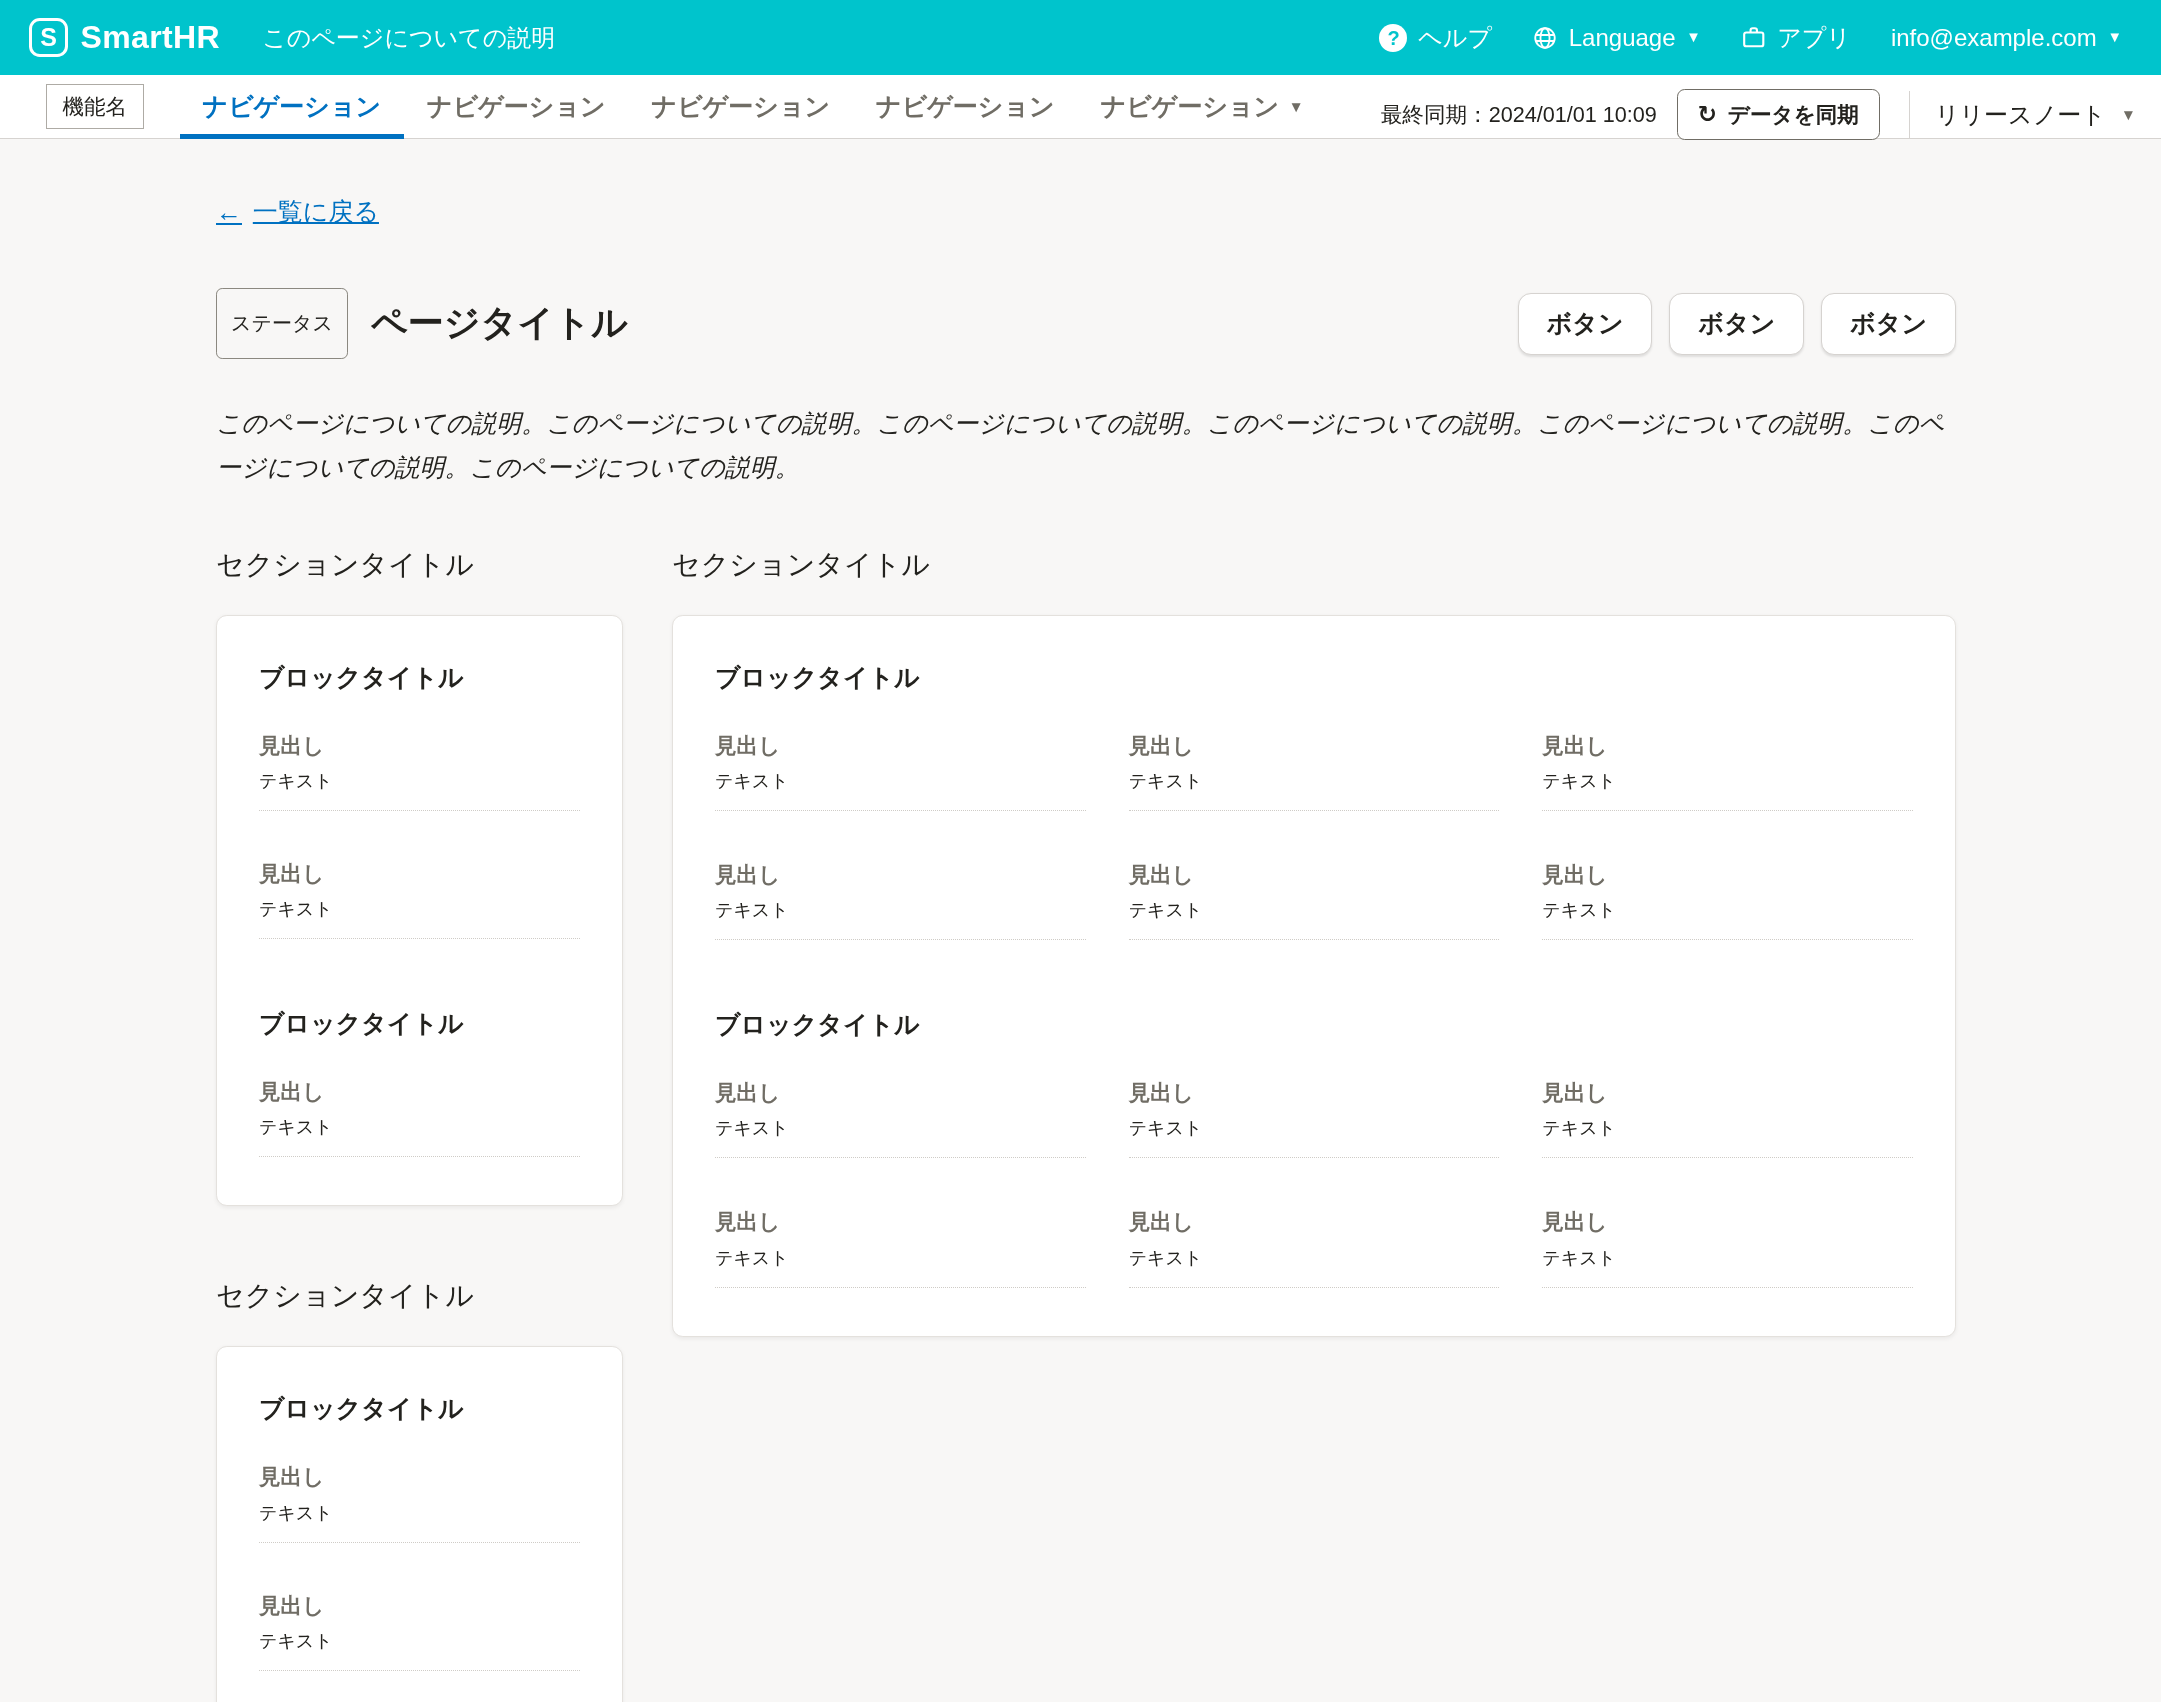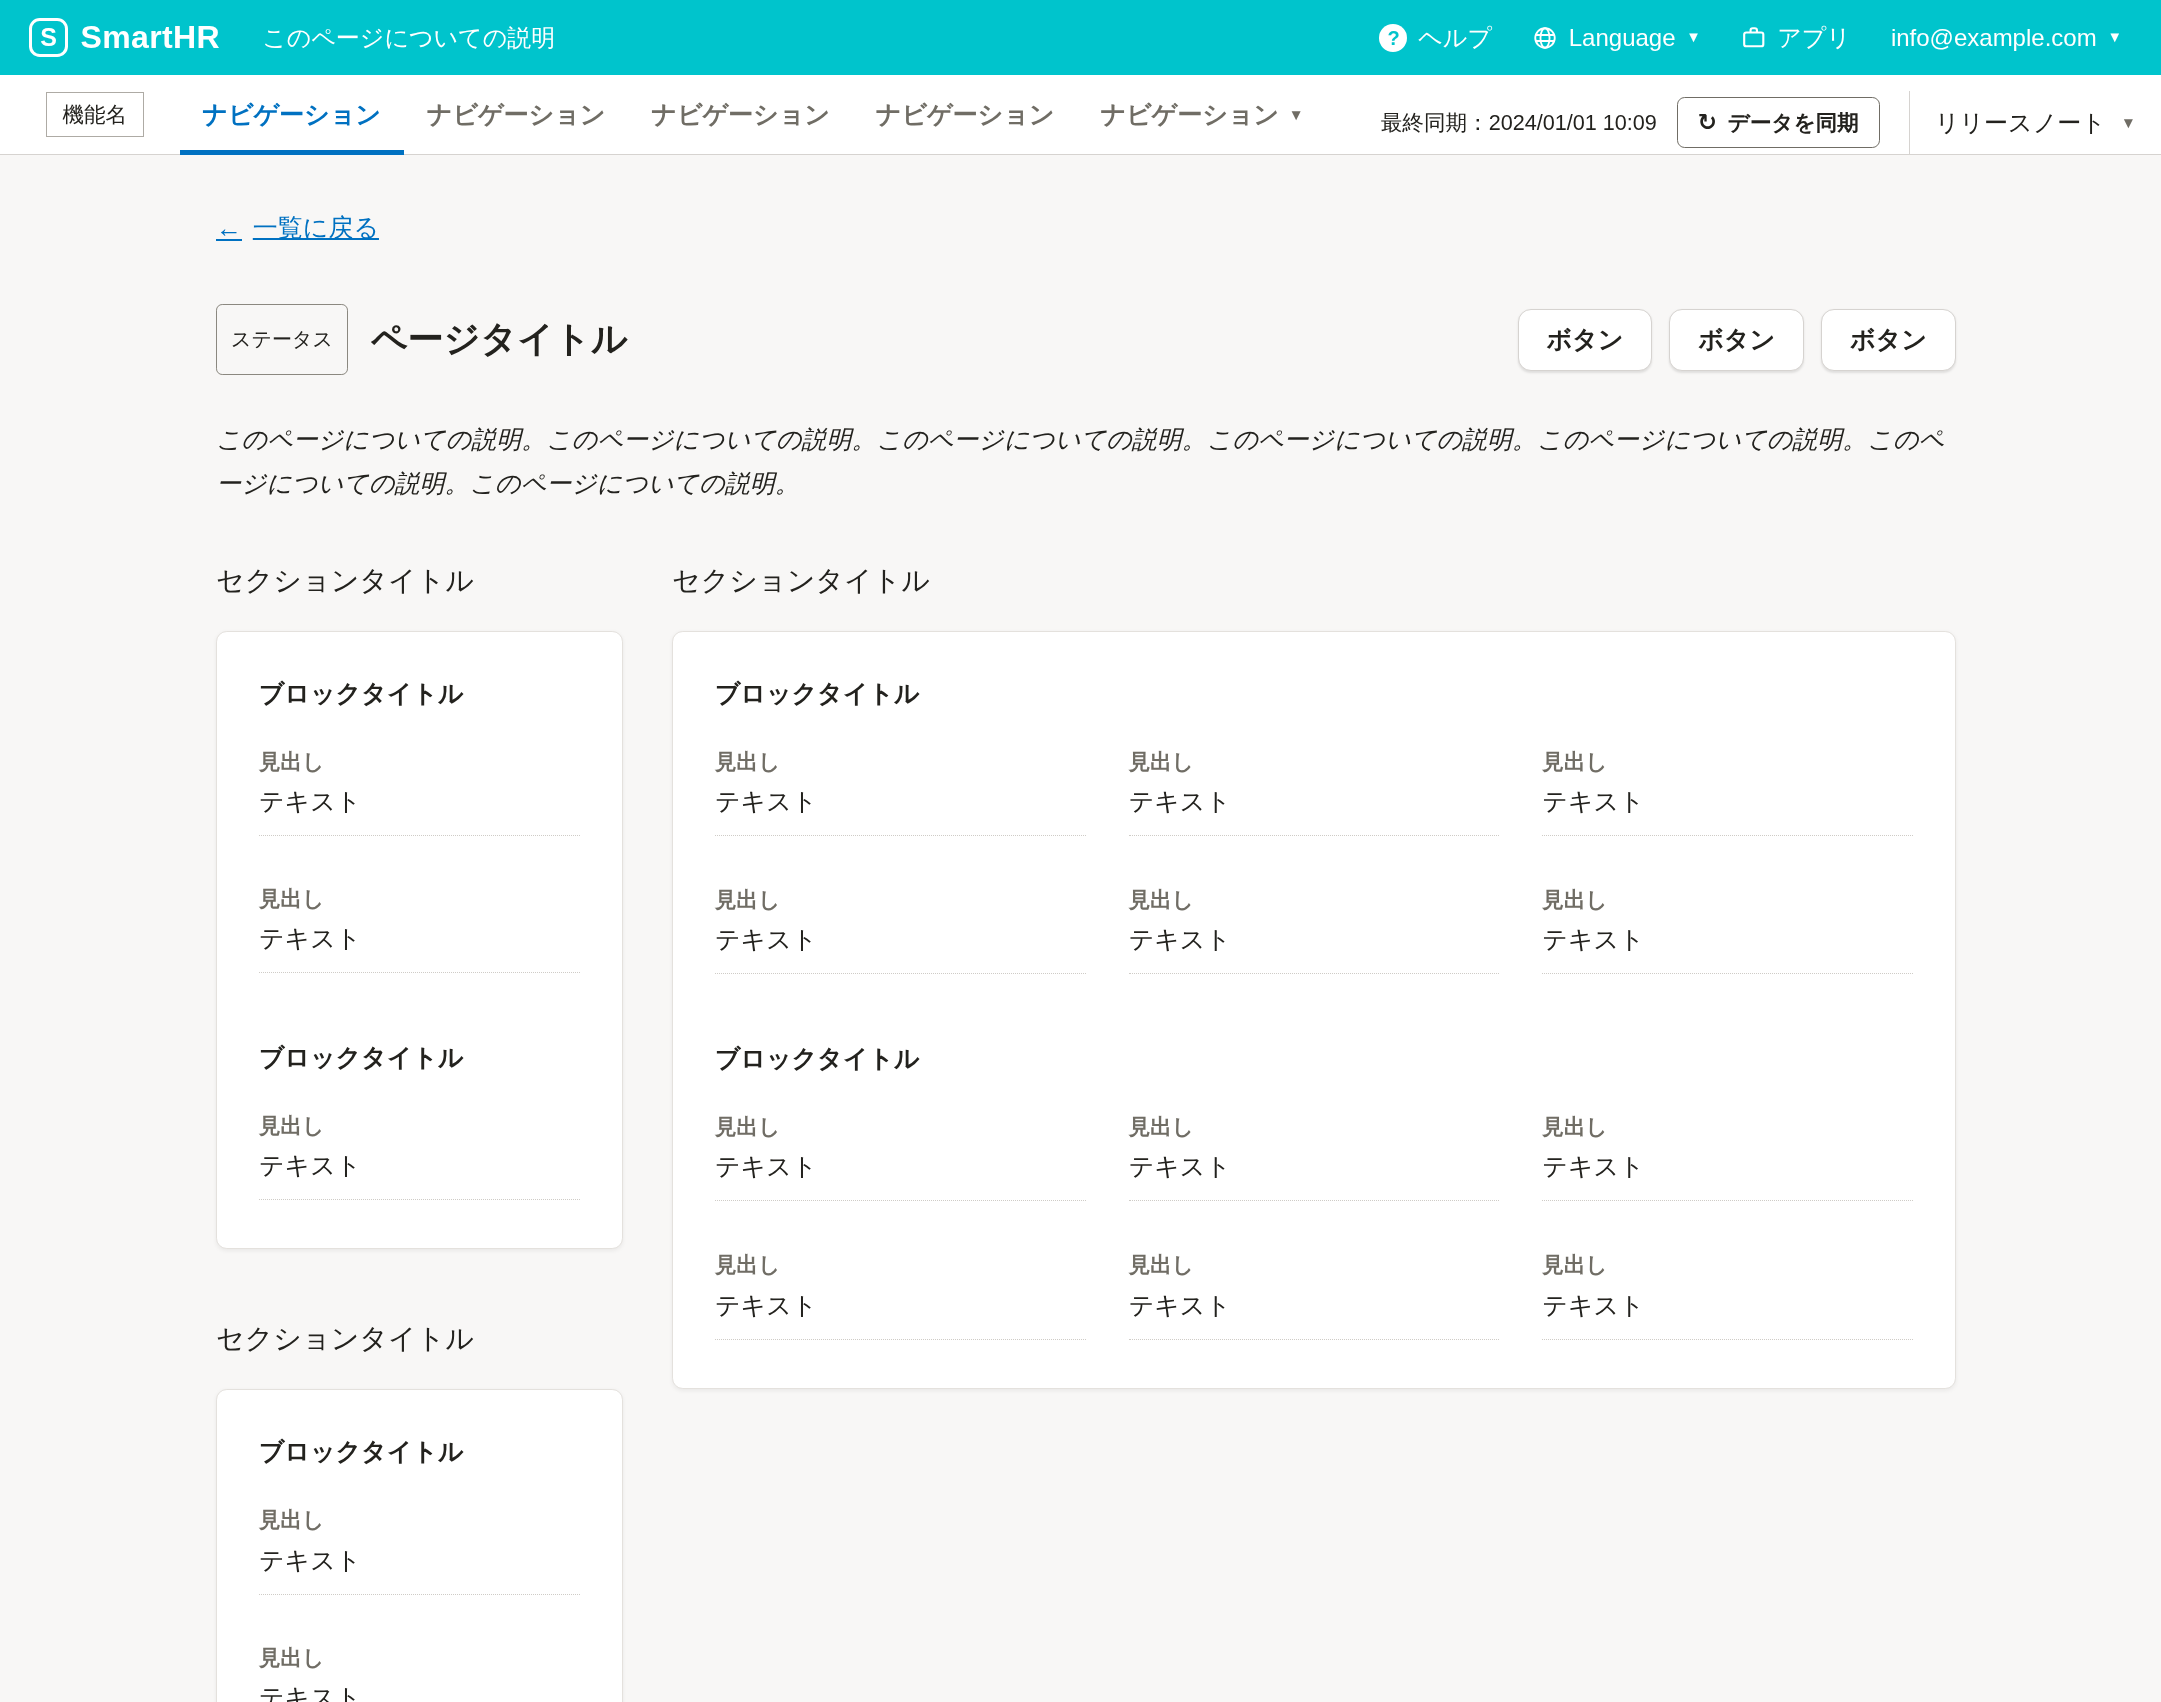--- a/index.html
+++ b/index.html
@@ -34,21 +34,21 @@
   .help-icon {
     width:28px; height:28px; background:#fff; color:#00c4cc; border-radius:50%;
     display:flex; align-items:center; justify-content:center;
     font-weight:bold; font-size:20px; line-height:1;
   }
   .caret-w { font-size:14.7px; line-height:1; }
   .icon-svg { display:block; }
 
   
   .app-nav {
-    height:80px; background:#fff; border-bottom:0.8px solid #d6d3d0;
+    height:64px; background:#fff; border-bottom:0.8px solid #d6d3d0;
     display:flex; align-items:stretch; justify-content:space-between;
     padding-left:46px;
   }
   .nav-left { display:flex; align-items:center; }
   .feature-box {
     border:0.8px solid #aeaba5; padding:7px 15.4px; font-size:21.6px;
     color:#23221e; background:#fff; margin-right:36px; white-space:nowrap;
   }
   .nav-item {
     display:flex; align-items:center; gap:9.3px; height:100%;
@@ -109,21 +109,21 @@
     background:#fff; border:0.8px solid #e4e1dd; border-radius:10.8px;
     box-shadow:0 1.5px 4.6px rgba(0,0,0,.06);
     padding:45px 42px 48px;
   }
   .block + .block { margin-top:68px; }
   .block-title { font-size:25px; font-weight:bold; margin-bottom:37px; }
 
   .field-list .field + .field { margin-top:48px; }
   .field-label { font-size:21.6px; font-weight:bold; color:#706d65; }
   .field-value {
-    font-size:25px; color:#23221e; margin-top:9.3px;
+    font-size:18px; color:#23221e; margin-top:9.3px;
     padding-bottom:17px; border-bottom:1.5px dotted #cfccc7;
   }
   .field-grid {
     display:grid; grid-template-columns:repeat(3, 1fr);
     column-gap:43px; row-gap:49px;
   }
 </style>
 </head>
 <body>
 

